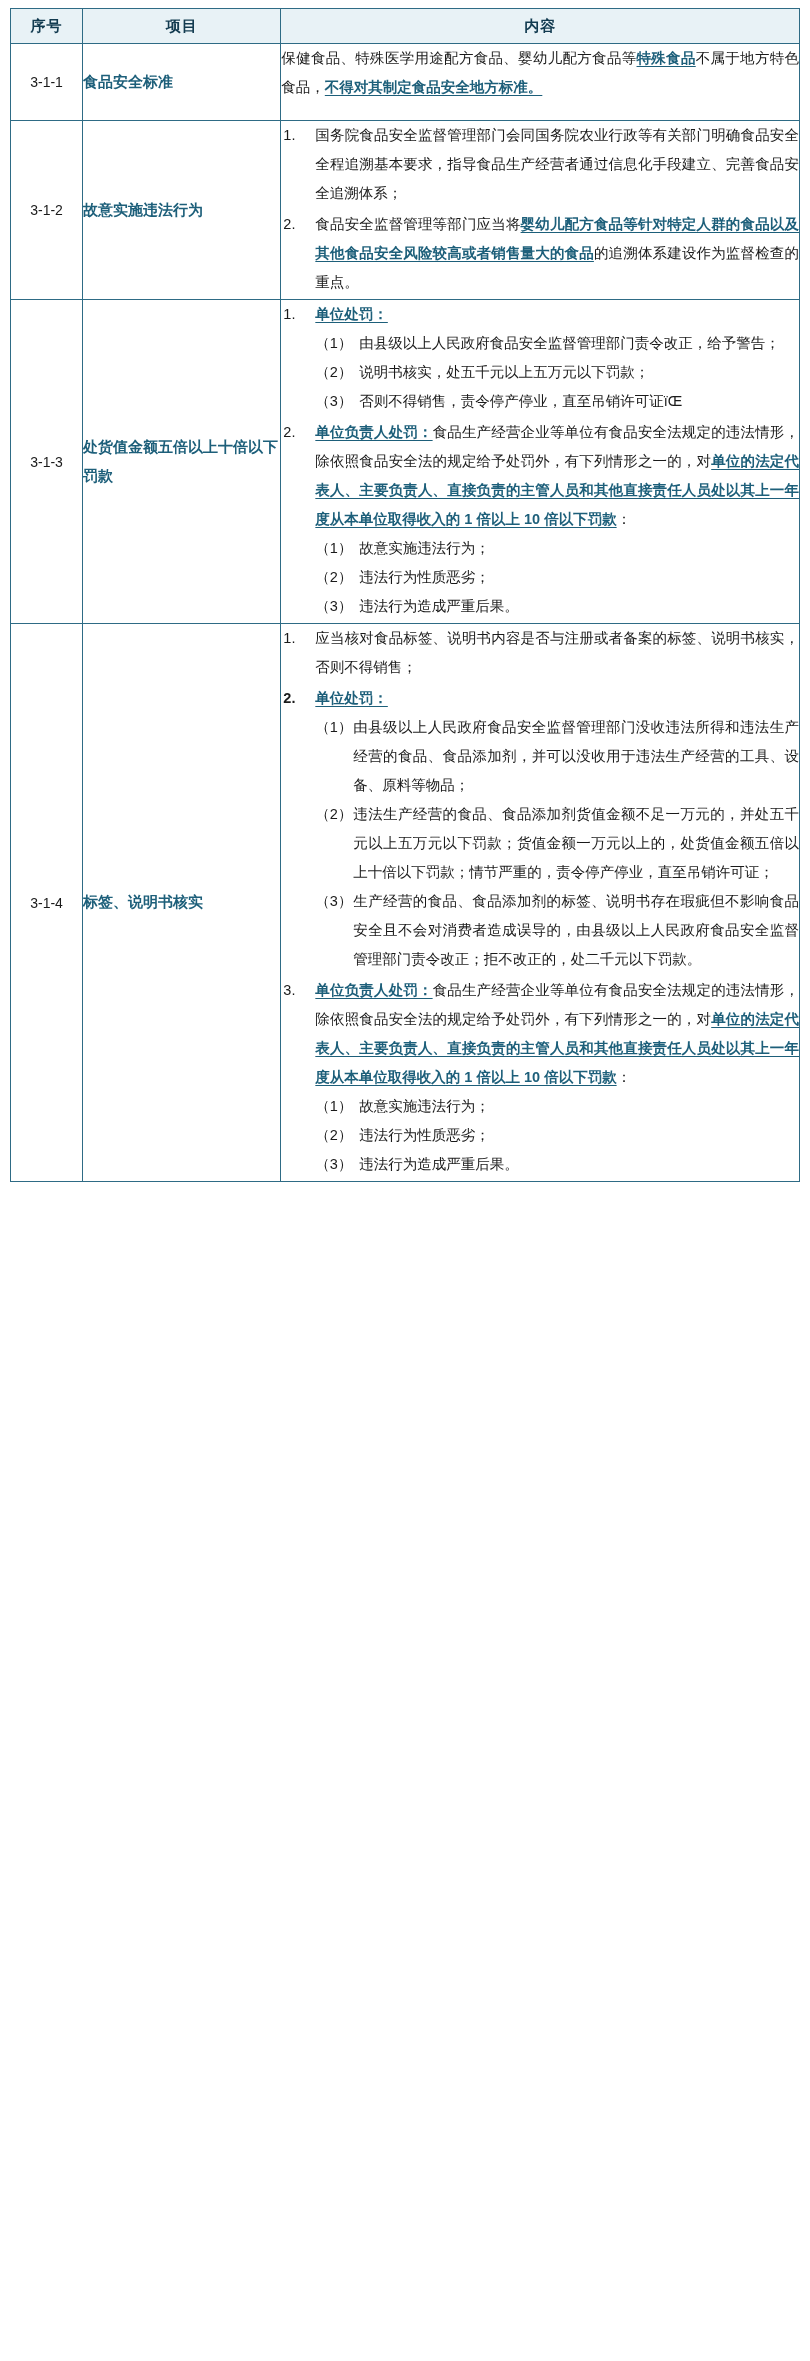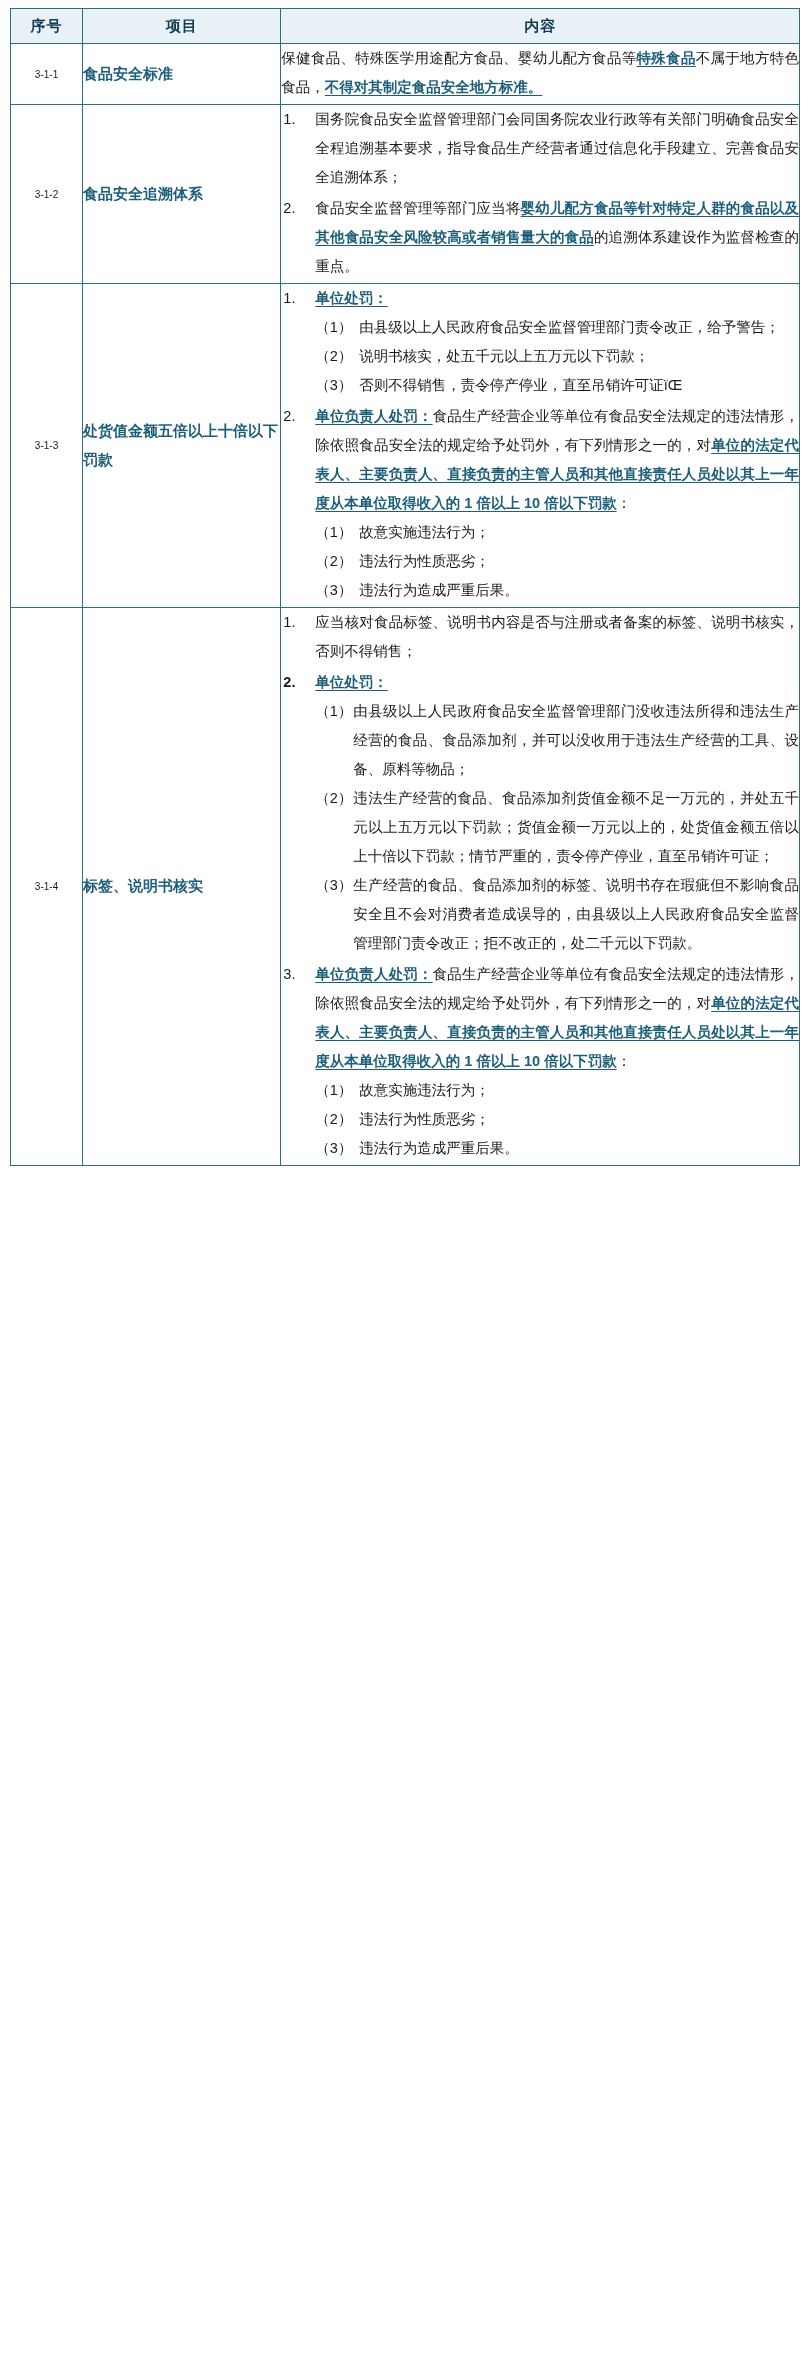--- a/index.html
+++ b/index.html
@@ -35,41 +35,41 @@
     text-align: center;
     height: 34px;
     letter-spacing: 1px;
   }
   col.c-no { width: 72px; }
   col.c-item { width: 198px; }
   col.c-content { width: 518px; }
 
   td.no {
     text-align: center;
-    font-size: 10px;
+    font-size: 14px;
     color: #1a1a1a;
     letter-spacing: 0px;
   }
   td.item {
     text-align: left;
     font-size: 15px;
     font-weight: bold;
     color: #1d5f7a;
     line-height: 1.9;
     padding: 6px 12px;
   }
   td.content {
     padding: 10px 12px 12px 12px;
     font-size: 14.5px;
     line-height: 2.0;
     color: #1a1a1a;
     text-align: justify;
   }
   .para {
-    margin: 0 0 2px 0;
+    margin: 0 0 18px 0;
   }
   ol.numlist {
     list-style: none;
     margin: 0;
     padding: 0;
   }
   ol.numlist > li {
     position: relative;
     padding-left: 34px;
     margin-bottom: 2px;
@@ -134,21 +134,21 @@
     <tbody id="tbody">
         <tr>
           <td class="no">3-1-1</td>
           <td class="item">食品安全标准</td>
           <td class="content">
             <div class="para"><span>保健食品、特殊医学用途配方食品、婴幼儿配方食品等</span><span class="u">特殊食品</span><span>不属于地方特色食品，</span><span class="u">不得对其制定食品安全地方标准。</span></div>
           </td>
         </tr>
         <tr>
           <td class="no">3-1-2</td>
-          <td class="item">食品安全追溯体系</td>
+          <td class="item">故意实施违法行为</td>
           <td class="content">
             <ol class="numlist">
               <li><span class="marker">1.</span><span><span>国务院食品安全监督管理部门会同国务院农业行政等有关部门明确食品安全全程追溯基本要求，指导食品生产经营者通过信息化手段建立、完善食品安全追溯体系；</span></span></li>
               <li><span class="marker">2.</span><span><span>食品安全监督管理等部门应当将</span><span class="u">婴幼儿配方食品等针对特定人群的食品以及其他食品安全风险较高或者销售量大的食品</span><span>的追溯体系建设作为监督检查的重点。</span></span></li>
             </ol>
           </td>
         </tr>
         <tr>
           <td class="no">3-1-3</td>
           <td class="item">处货值金额五倍以上十倍以下罚款</td>

